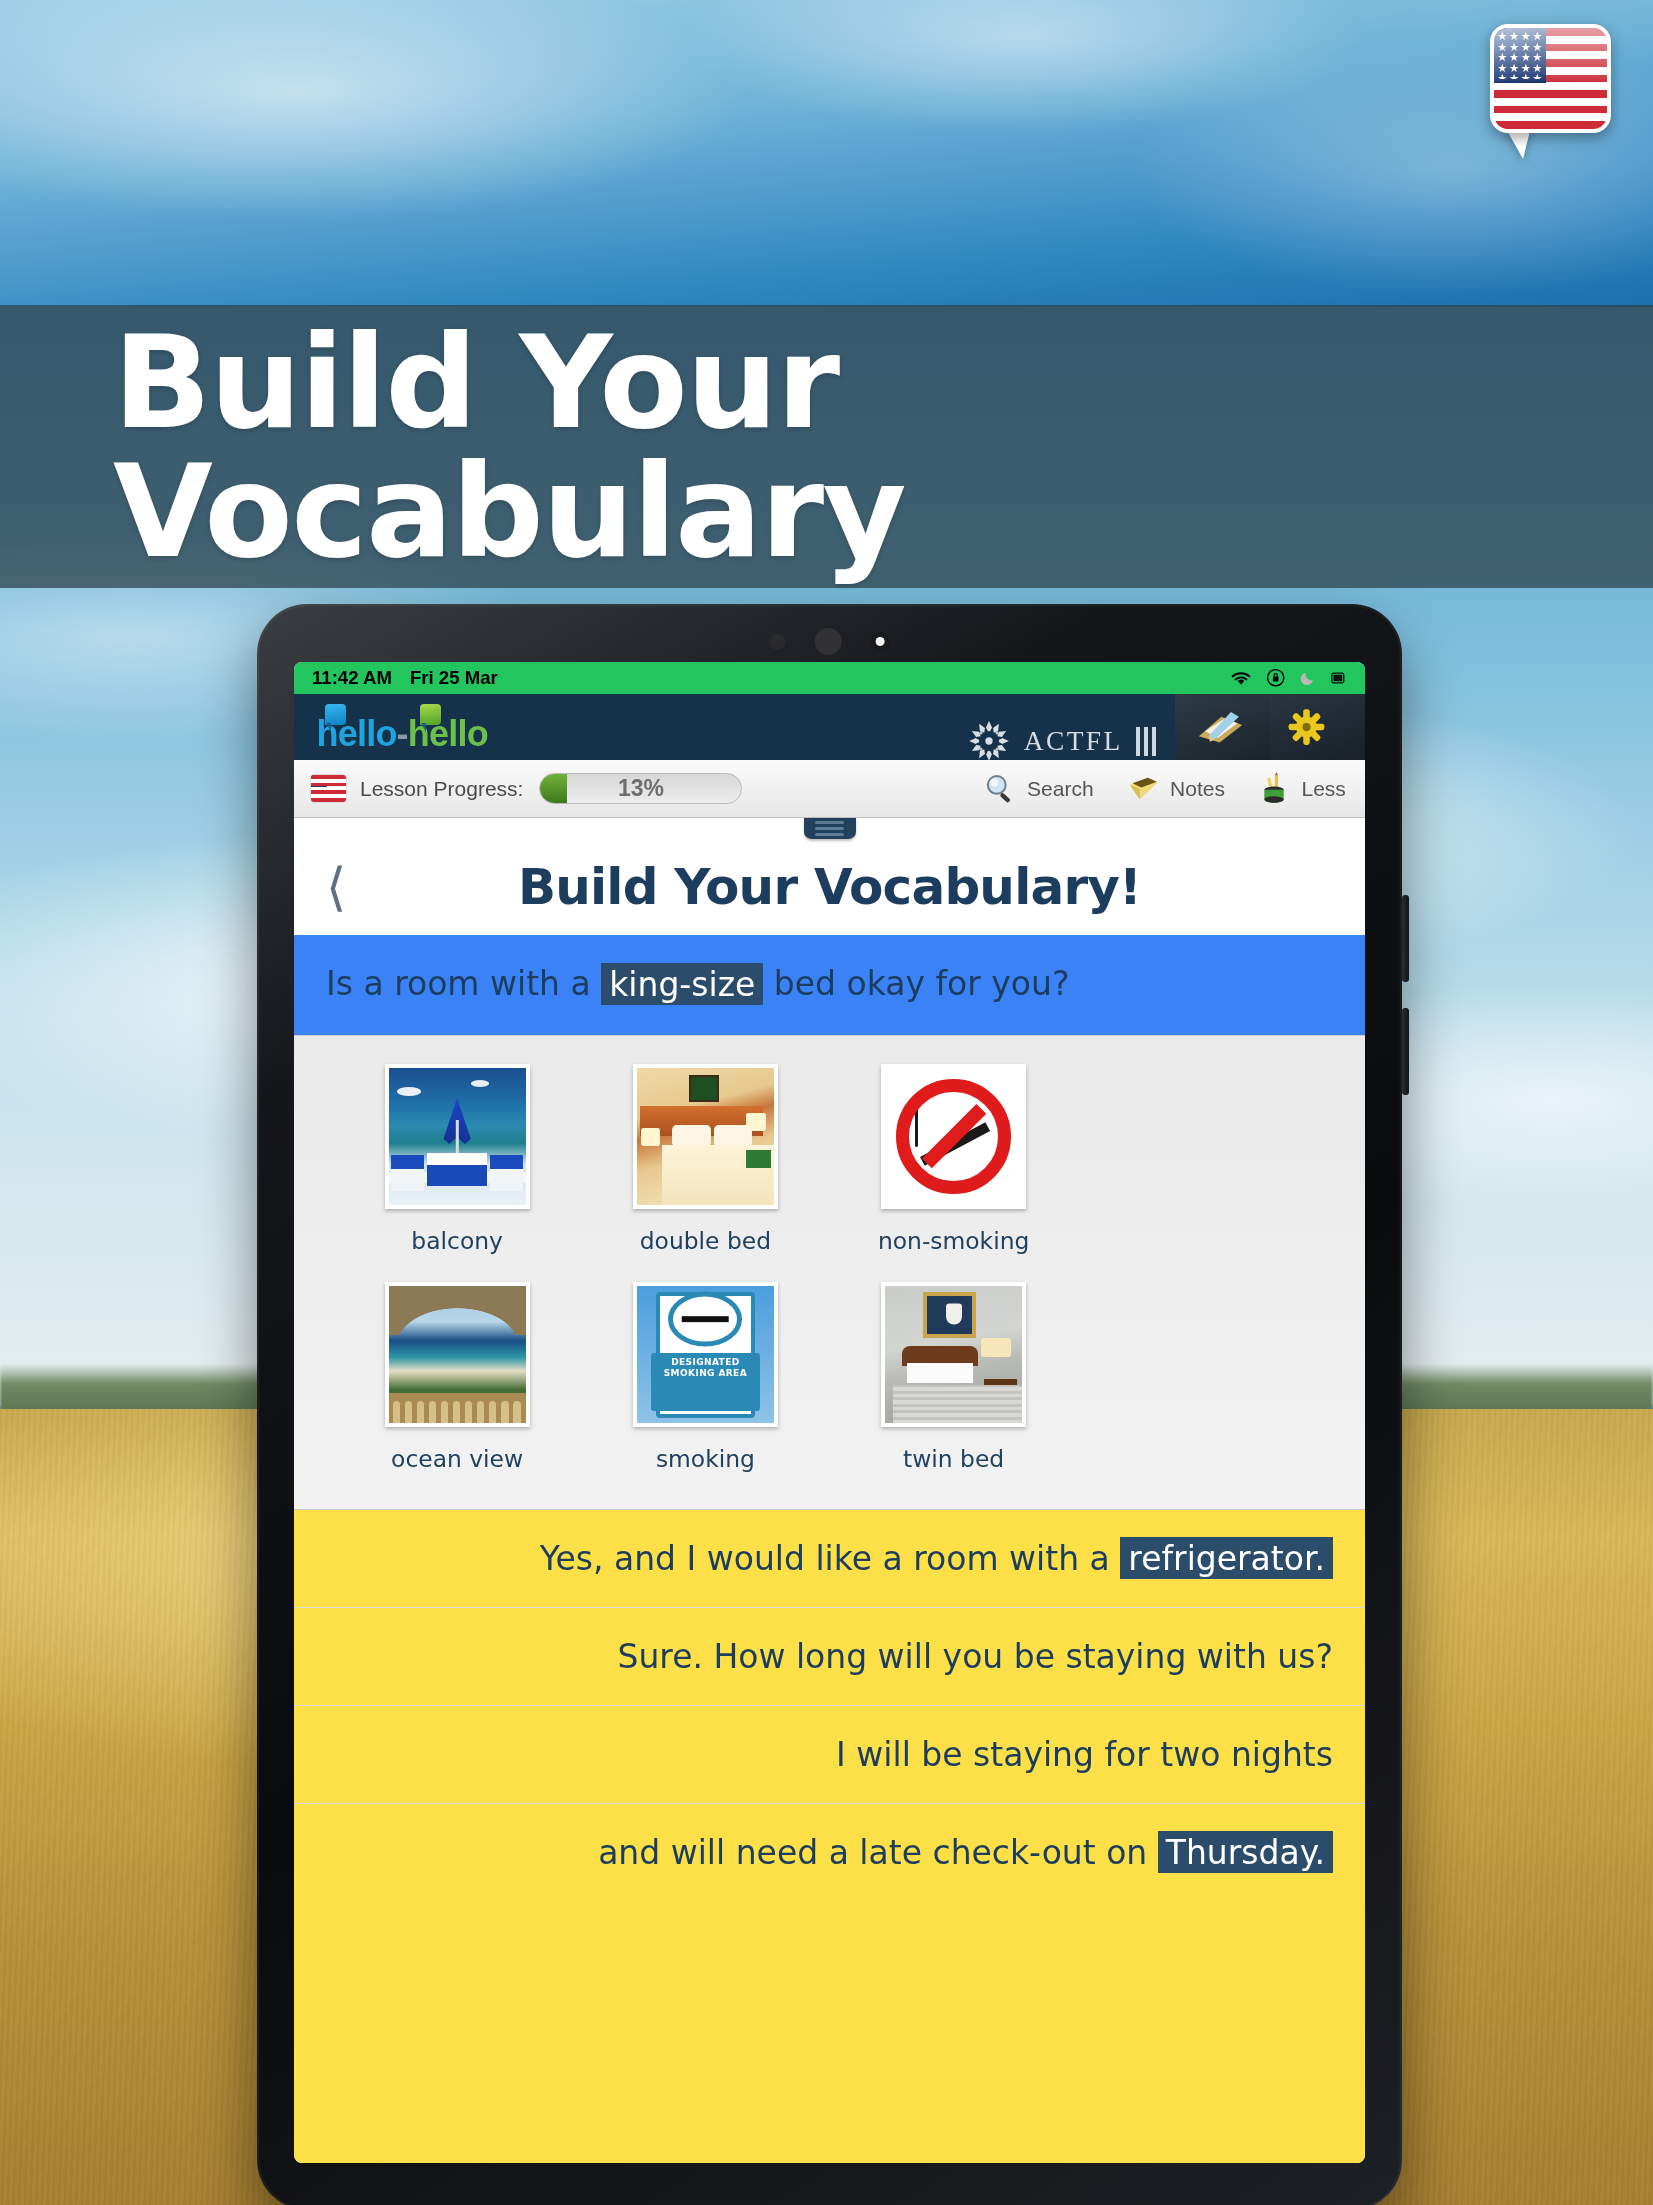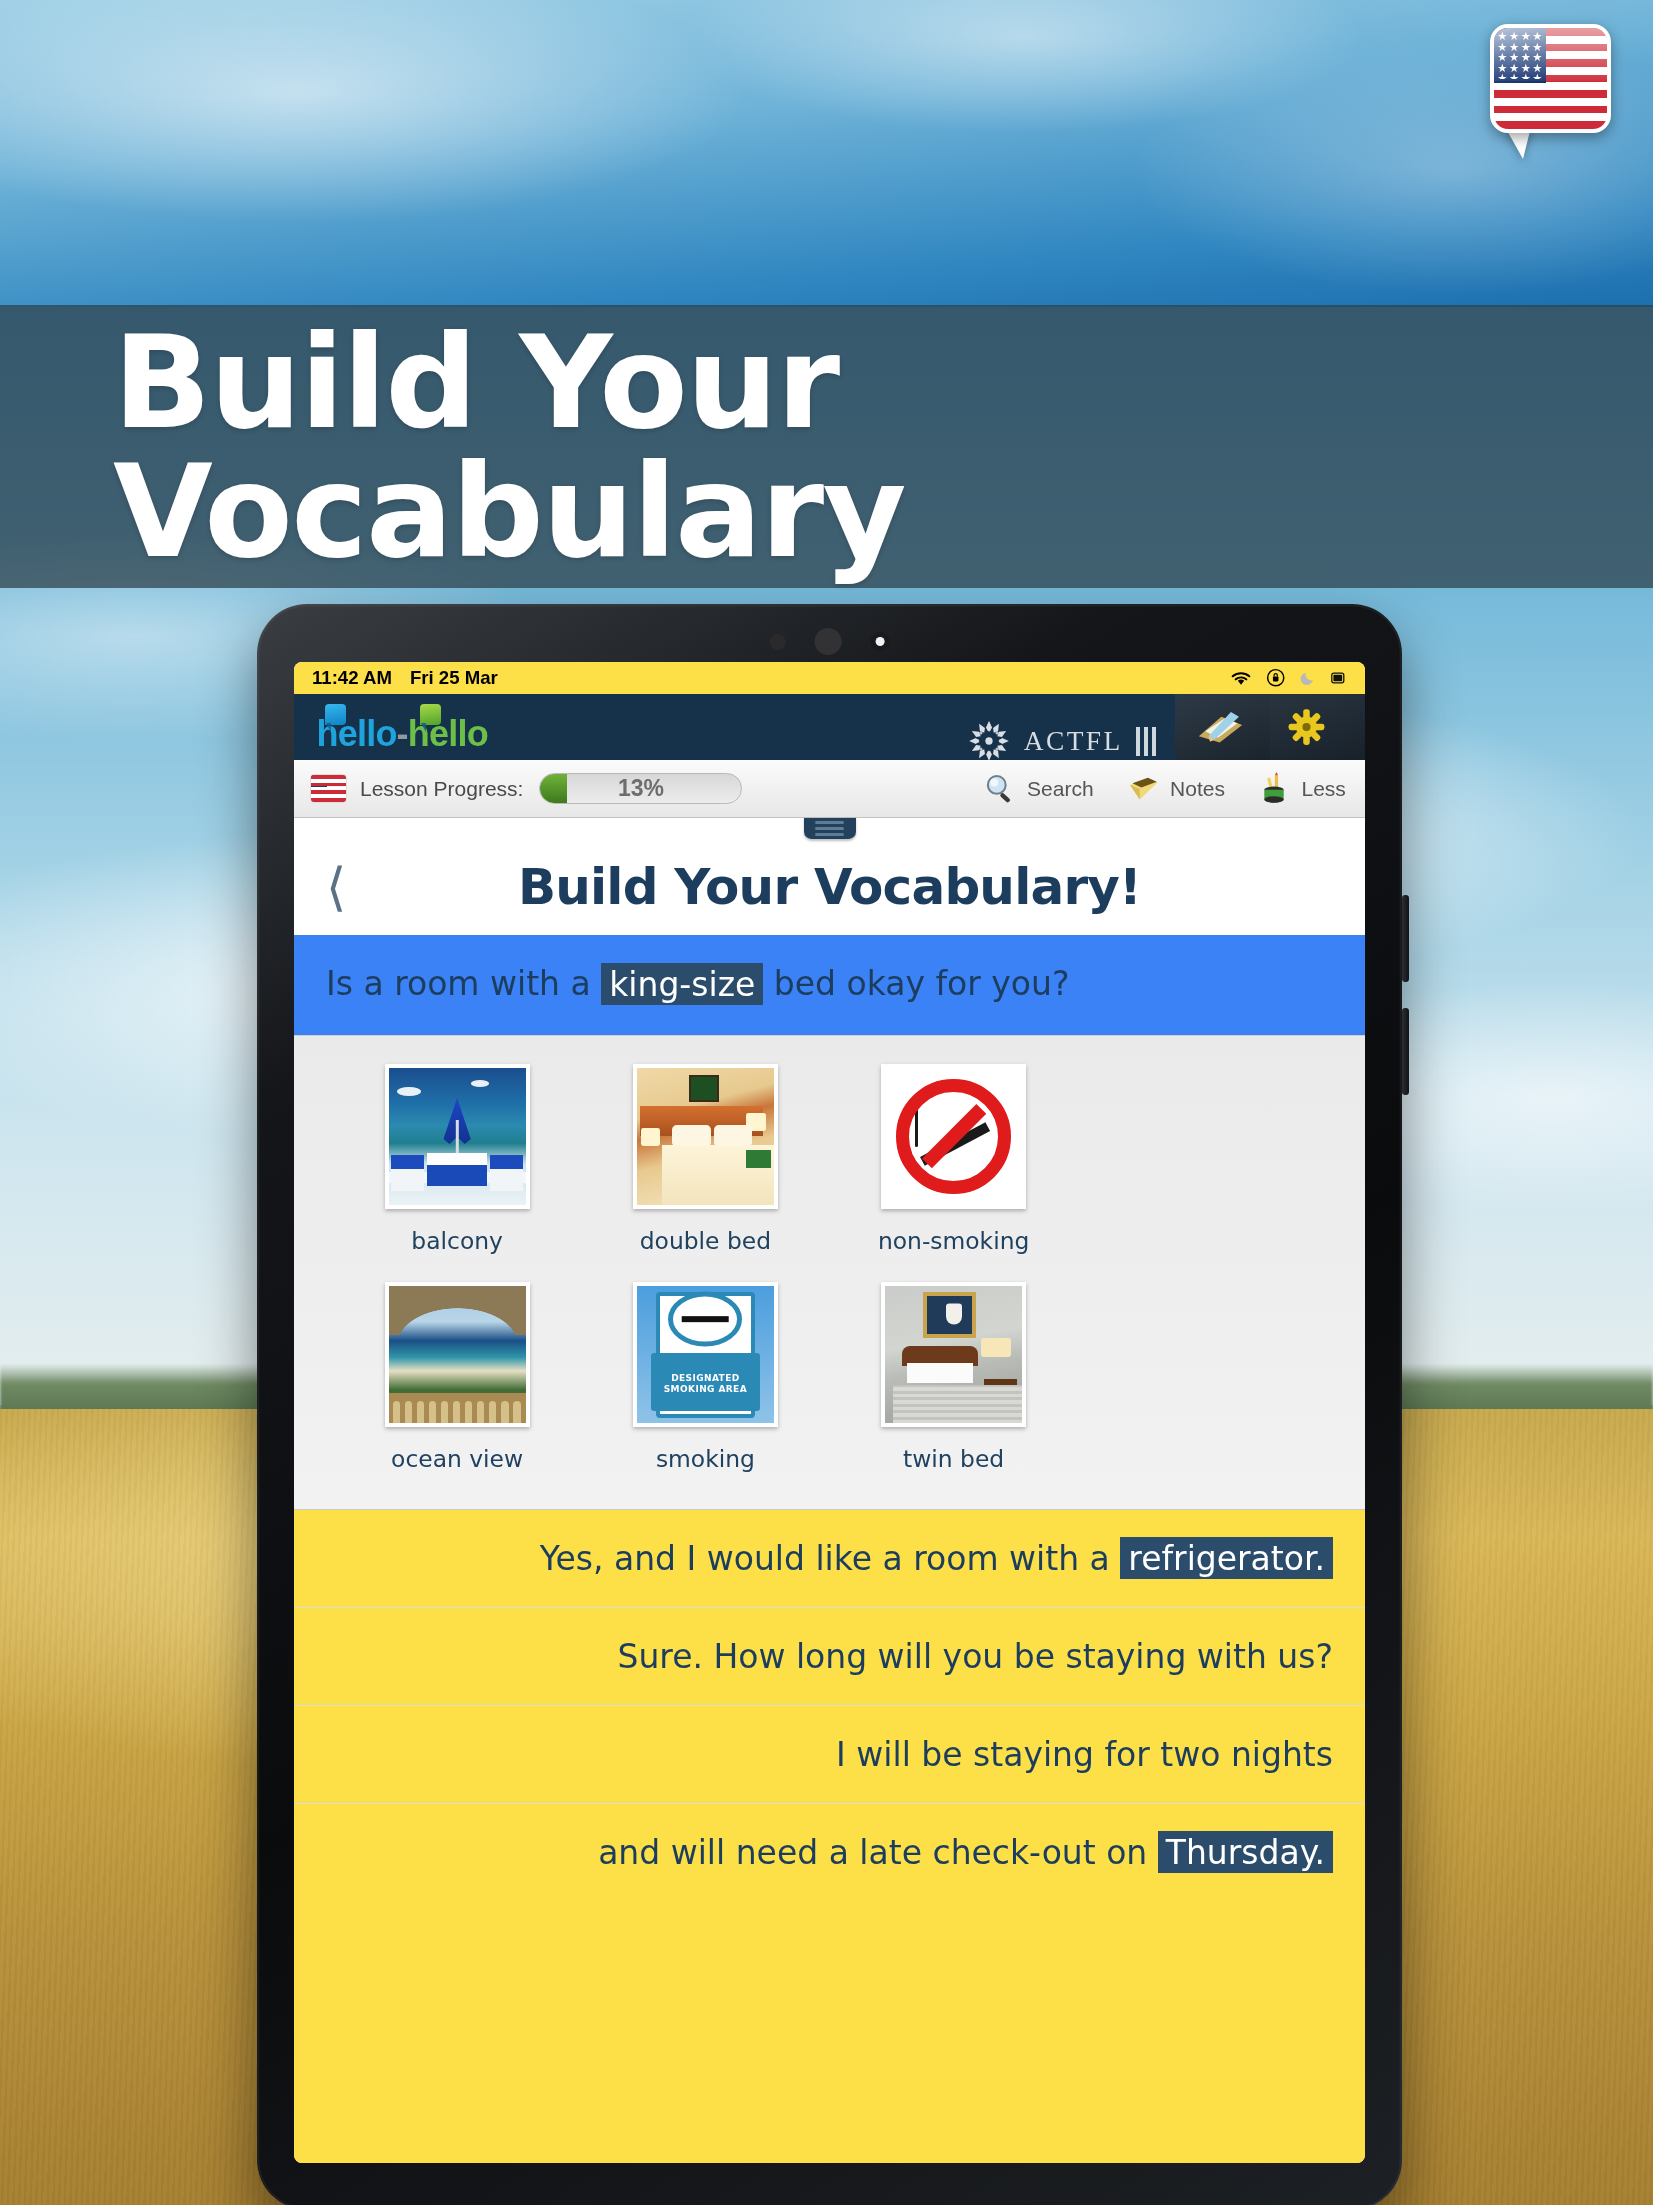--- a/index.html
+++ b/index.html
@@ -114,21 +114,21 @@
   .cam.lens::after{ content:""; width:9px;height:9px;border-radius:50%;background:#f2f2f2; }
 
   .screen {
     position:absolute; left:37px; top:58px; right:37px; bottom:47px;
     background:#fff; border-radius:8px; overflow:hidden;
     display:flex; flex-direction:column;
   }
 
   
   .statusbar {
-    height:32px; background:#fde047; flex:0 0 auto;
+    height:32px; background:#22c55e; flex:0 0 auto;
     display:flex; align-items:center; padding:0 18px;
     font-size:18.6px; color:#000; font-weight:600;
   }
   .sb-left { display:flex; gap:18px; }
   .sb-right { margin-left:auto; display:flex; align-items:center; gap:13.7px; }
   .sb-right svg { display:block; }
 
   
   .app-header {
     flex:0 0 auto; height:66px; background:#16314a;
@@ -268,21 +268,21 @@
     background:#8b7a55; -webkit-mask:radial-gradient(ellipse 72% 120% at 50% 118%, transparent 60%, #000 61%);
     mask:radial-gradient(ellipse 72% 120% at 50% 118%, transparent 60%, #000 61%); }
   .t-ocean .balus { position:absolute; left:0; bottom:0; width:100%; height:22%; background:#a98a52; }
   .t-ocean .balus i { position:absolute; bottom:0; width:7.3px; height:74%; background:#d6c08a; border-radius:4px 4px 0 0; }
 
   .t-smoke { background:linear-gradient(180deg,#4b9ede,#8fc3e8); position:relative; }
   .t-smoke .sign { position:absolute; left:14%; top:4%; width:72%; height:92%; background:#fff; border:4px solid #2a89b5; border-radius:4px; }
   .t-smoke .circ { position:absolute; left:50%; top:24%; transform:translate(-50%,-50%); width:54%; height:40%; border:5.7px solid #2a89b5; border-radius:50%; }
   .t-smoke .cgm { position:absolute; left:50%; top:24%; transform:translate(-50%,-50%); width:34%; height:5.7px; background:#111; }
   .t-smoke .box { position:absolute; left:10%; bottom:9%; width:80%; height:42%; background:#2a89b5; border-radius:3.2px;
-    color:#fff; font-size:9px; font-weight:700; text-align:center; padding-top:20px; line-height:1.22; letter-spacing:0.4px;
+    color:#fff; font-size:9px; font-weight:700; text-align:center; padding-top:4px; line-height:1.22; letter-spacing:0.4px;
     font-family:"DejaVu Sans", sans-serif; }
 
   .t-twin { background:linear-gradient(170deg,#c9ccc8 0%, #d3d5d1 40%, #b9bcb7 58%, #9a9c98 100%); position:relative; }
   .t-twin .frame { position:absolute; left:28%; top:4%; width:38%; height:34%; background:#203a5a; border:4.8px solid #c9a44c; }
   .t-twin .vase { position:absolute; left:50%; top:20%; transform:translate(-50%,-50%); width:16px; height:21px; background:#f2f0ea; border-radius:3.2px 3.2px 8px 8px; }
   .t-twin .hb { position:absolute; left:12%; top:44%; width:56%; height:14%; background:#6d3a1c; border-radius:8px 8px 0 0; }
   .t-twin .pil { position:absolute; left:16%; top:56%; width:48%; height:15%; background:#fbfbfb; }
   .t-twin .bed { position:absolute; left:6%; bottom:0; width:94%; height:28%;
     background:repeating-linear-gradient(0deg,#d8d8d4 0 3.2px,#c3c3bf 3.2px 6.5px); }
   .t-twin .lamp { position:absolute; right:8%; top:38%; width:22%; height:14%; background:#f6e6b8; border-radius:2.4px; }

